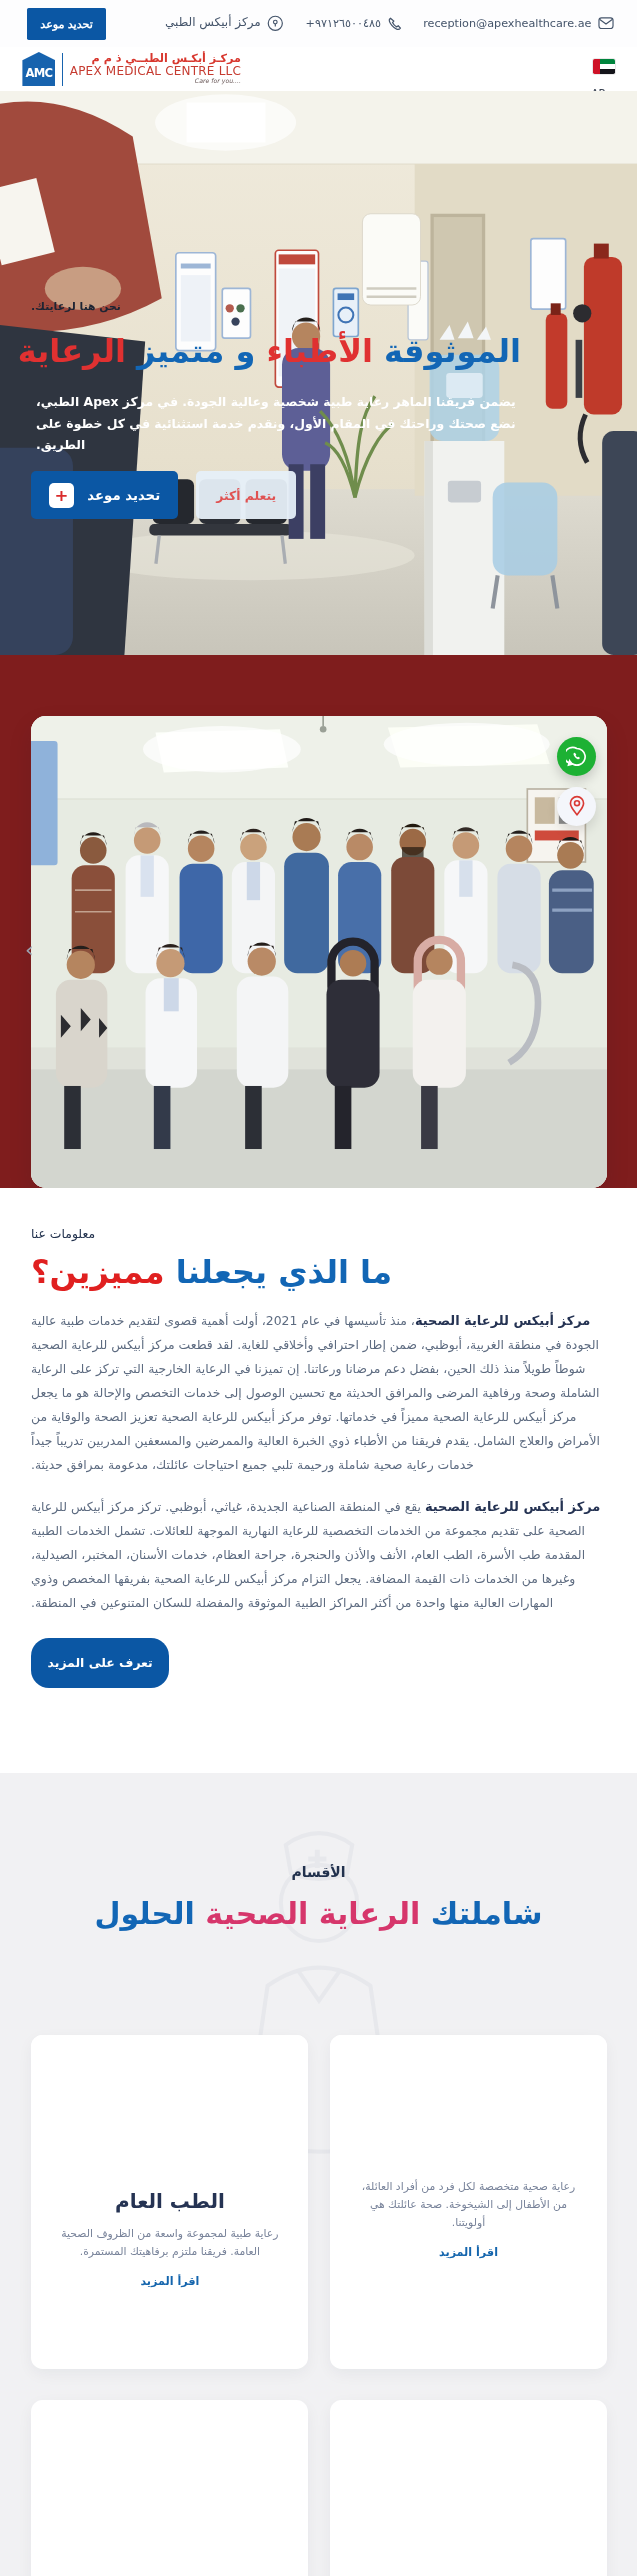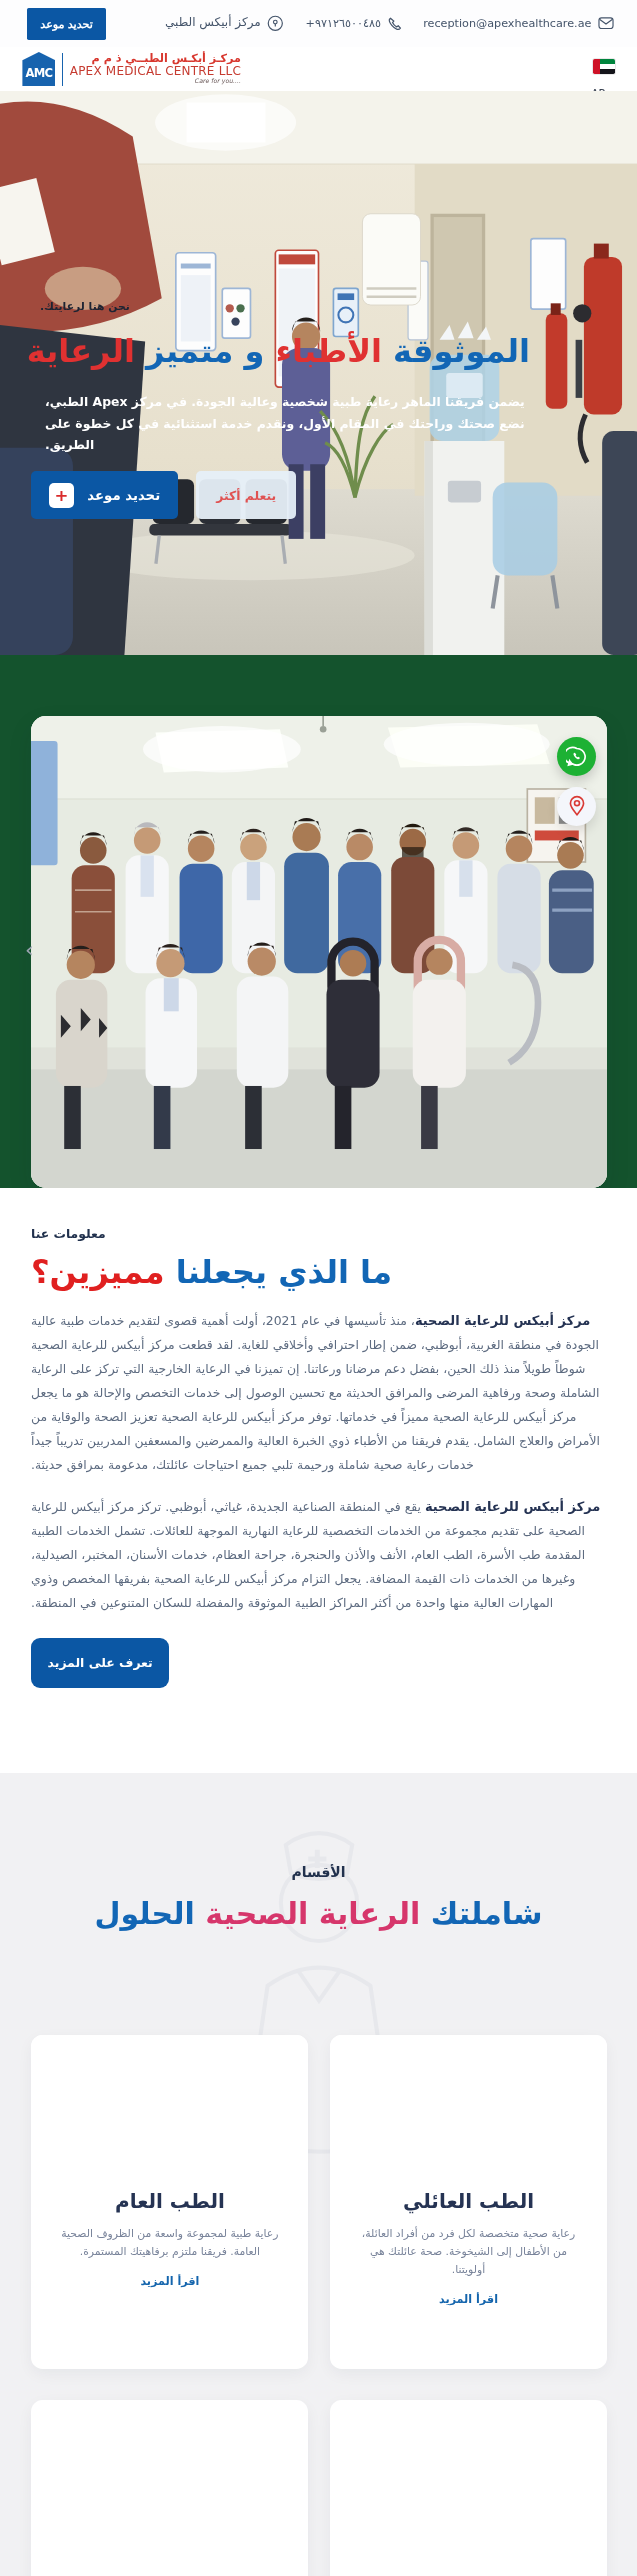--- a/index.html
+++ b/index.html
@@ -2,21 +2,21 @@
 <html lang="ar" style="font-size:13.3px"><head>
 <meta charset="utf-8">
 <style>
   * { margin:0; padding:0; box-sizing:border-box; }
   html,body { width:637px; }
   body {
     font-family:"DejaVu Sans", sans-serif;
     background:#ffffff; width:637px; height:2576px; overflow:hidden;
     position:relative;
   }
-  .page { position:relative; width:637px; height:2576px; background:#14532d; }
+  .page { position:relative; width:637px; height:2576px; background:#7f1d1d; }
 
   
   .topbar { position:relative; height:47px; background:#fdfdfe; }
   .topbar-book {
     position:absolute; left:27px; top:8.3px; height:32px; padding:0 13.3px;
     background:#0b57a4; color:#fff; font-size:11.2px; font-weight:bold;
     border:none; display:flex; align-items:center; cursor:pointer; border-radius:1.7px;
   }
   .topbar-items {
     position:absolute; right:23px; top:0; height:47px; display:flex;
@@ -46,21 +46,21 @@
   .flag .w { position:absolute; left:6.6px; top:5px; right:0; height:5px; background:#fff; }
   .flag .b { position:absolute; left:6.6px; top:10px; right:0; height:5px; background:#14141a; }
   .lang { display:flex; align-items:center; gap:2.5px; font-size:10.8px; color:#3a4352; cursor:pointer; }
   .lang .chev { font-size:10px; color:#3a4352; line-height:1; }
   .burger { width:21px; height:14px; display:flex; flex-direction:column; justify-content:space-between; cursor:pointer; }
   .burger span { display:block; height:2.5px; background:#181c22; border-radius:0.8px; }
 
   
   .hero { position:relative; height:564px; overflow:hidden; background:#e9e3d2; }
   .hero-art { position:absolute; inset:0; }
-  .hero-content { position:absolute; left:40px; top:209px; width:490px; direction:rtl; text-align:left; }
+  .hero-content { position:absolute; left:31px; top:209px; width:490px; direction:rtl; text-align:left; }
   .hero-kicker { font-size:10.8px; font-weight:bold; color:#1d2433; margin-bottom:18px; }
   .hero-title { font-size:32px; font-weight:bold; line-height:1.25; margin-bottom:20px; white-space:nowrap; }
   .hero-desc { color:#ffffff; font-weight:bold; font-size:12.4px; line-height:21.6px; width:485px; }
   .hero-btns { position:absolute; left:31px; top:380px; display:flex; direction:ltr; gap:18px; }
   .btn-book {
     height:48px; padding:0 18px; background:#0b57a4; border:none; border-radius:5px;
     display:flex; direction:rtl; align-items:center; gap:13.3px; color:#fff;
     font-size:13.3px; font-weight:bold; cursor:pointer; font-family:inherit;
   }
   .plusbox { width:25px; height:25px; background:#fff; border-radius:5px; color:#d92b2b; font-size:16.6px; font-weight:bold; display:flex; align-items:center; justify-content:center; }
@@ -74,26 +74,26 @@
     border-radius:15px; overflow:hidden; box-shadow:0 10px 25px rgba(20,30,60,.10); background:#e7ebe2; }
   .carousel-prev { position:absolute; left:25px; top:939px; font-size:21.6px; color:#9aa2b0; cursor:pointer; line-height:1; z-index:5; }
 
   
   .fab { position:absolute; right:41px; width:39px; height:39px; border-radius:50%; display:flex; align-items:center; justify-content:center; cursor:pointer; z-index:9; }
   .fab-wa { top:737px; background:#1db134; box-shadow:0 5px 11.6px rgba(0,0,0,.18); }
   .fab-pin { top:787px; background:#f4f6fb; box-shadow:0 5px 11.6px rgba(0,0,0,.12); }
 
   
   .about { position:relative; height:585px; background:#fff; padding:38px 31px 0; direction:rtl; text-align:left; }
-  .sec-label { font-size:12.4px; font-weight:bold; color:#21314d; }
+  .sec-label { font-size:12.4px; font-weight:normal; color:#21314d; }
   .about-title { margin-top:11.6px; font-size:32px; font-weight:bold; line-height:1.2; }
   .about p { margin-top:18px; font-size:12.4px; line-height:24px; color:#5d6b80; }
   .p-lead { font-weight:bold; color:#253353; font-size:13px; }
   .btn-more {
-    margin-top:23px; height:50px; padding:0 16.6px; background:#0b57a4; border:none; border-radius:9px;
+    margin-top:23px; height:50px; padding:0 16.6px; background:#0b57a4; border:none; border-radius:18px;
     color:#fff; font-size:12.4px; font-weight:bold; cursor:pointer; font-family:inherit; display:inline-block;
   }
 
   
   .departments { position:relative; height:803px; background:#f1f1f3; overflow:hidden; }
   .nurse-mark { position:absolute; left:50%; top:21.6px; transform:translateX(-50%); opacity:.55; }
   .dept-label { position:absolute; top:91px; width:100%; text-align:center; font-size:14px; font-weight:bold; color:#21314d; }
   .dept-title { position:absolute; top:123px; width:100%; text-align:center; font-size:30px; font-weight:bold; direction:rtl; }
   .cards-row { position:absolute; left:31px; width:576px; display:flex; direction:rtl; gap:21.6px; }
   .row-1 { top:262px; }
@@ -399,21 +399,20 @@
       <circle cx="120" cy="130" r="46"></circle>
       <path d="M58,230 q62,-44 124,0 l26,180 q-88,40 -176,0 Z"></path>
       <path d="M95,212 l25,36 l25,-36"></path>
     </svg>
     <div class="dept-label">الأقسام</div>
     <h2 class="dept-title"><span style="color: rgb(18, 102, 181); margin-top: 34px;">شاملتك </span><span style="color: rgb(214, 54, 107);">الرعاية الصحية</span><span style="color: rgb(18, 102, 181);"> الحلول</span></h2>
 
     <div class="cards-row row-1">
       <div class="dept-card">
         <div class="card-img"></div>
-        <div class="card-title">الطب العائلي</div>
         <div class="card-desc">رعاية صحية متخصصة لكل فرد من أفراد العائلة، من الأطفال إلى الشيخوخة. صحة عائلتك هي أولويتنا.</div>
         <a class="card-link">اقرأ المزيد</a>
       </div>
       <div class="dept-card">
         <div class="card-img"></div>
         <div class="card-title">الطب العام</div>
         <div class="card-desc">رعاية طبية لمجموعة واسعة من الظروف الصحية العامة. فريقنا ملتزم برفاهيتك المستمرة.</div>
         <a class="card-link">اقرأ المزيد</a>
       </div>
     </div>

